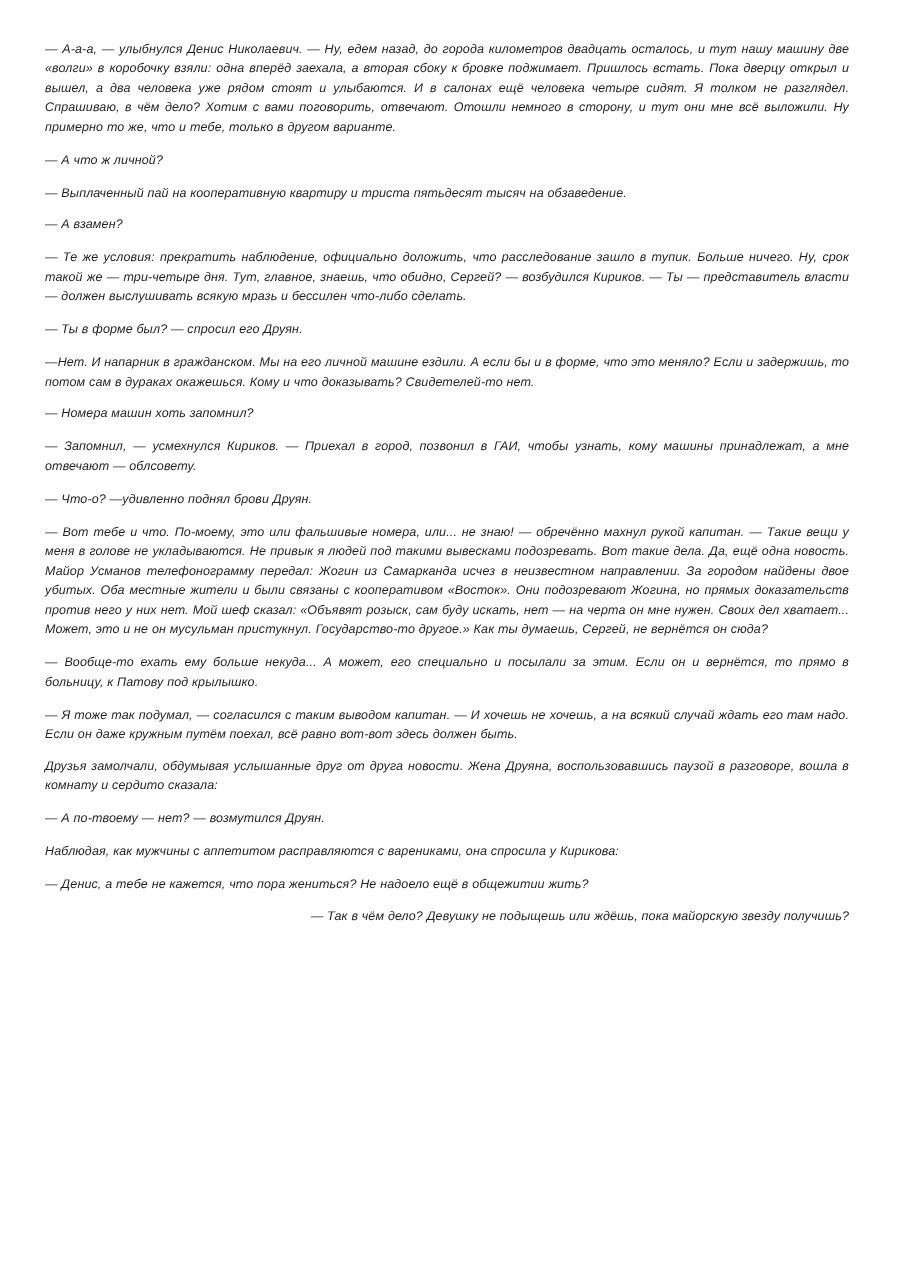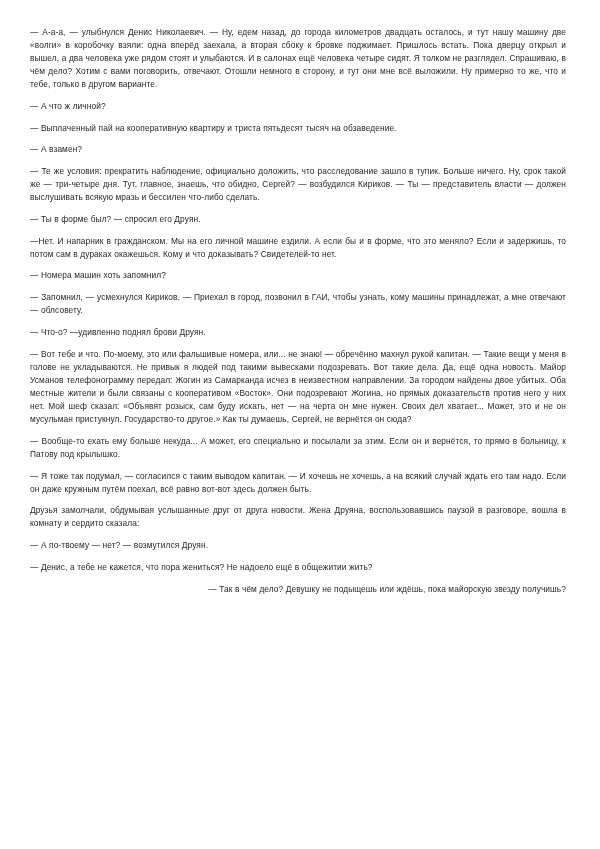--- a/index.html
+++ b/index.html
@@ -15,20 +15,21 @@
     font-family: "Liberation Sans", "DejaVu Sans", sans-serif;
     color: #231f20;
     -webkit-font-smoothing: antialiased;
   }
   #page {
     box-sizing: border-box;
     width: 596px;
     height: 849px;
     padding: 26px 30px 0 30px;
     background: #ffffff;
+    font-style: italic;
   }
   .body-text {
     font-size: 8.35px;
     line-height: 13.1px;
     text-align: justify;
     text-justify: inter-word;
     margin: 0 0 8.6px 0;
     letter-spacing: 0.01em;
     word-spacing: 0.01em;
     color: #231f20;
@@ -56,16 +57,17 @@
       <p class="body-text single-line">— Ты в форме был? — спросил его Друян.</p>
       <p class="body-text">—Нет. И напарник в гражданском. Мы на его личной машине ездили. А если бы и в форме, что это меняло? Если и задержишь, то потом сам в дураках окажешься. Кому и что доказывать? Свидетелей-то нет.</p>
       <p class="body-text single-line">— Номера машин хоть запомнил?</p>
       <p class="body-text">— Запомнил, — усмехнулся Кириков. — Приехал в город, позвонил в ГАИ, чтобы узнать, кому машины принадлежат, а мне отвечают — облсовету.</p>
       <p class="body-text single-line">— Что-о? —удивленно поднял брови Друян.</p>
       <p class="body-text">— Вот тебе и что. По-моему, это или фальшивые номера, или... не знаю! — обречённо махнул рукой капитан. — Такие вещи у меня в голове не укладываются. Не привык я людей под такими вывесками подозревать. Вот такие дела. Да, ещё одна новость. Майор Усманов телефонограмму передал: Жогин из Самарканда исчез в неизвестном направлении. За городом найдены двое убитых. Оба местные жители и были связаны с кооперативом «Восток». Они подозревают Жогина, но прямых доказательств против него у них нет. Мой шеф сказал: «Объявят розыск, сам буду искать, нет — на черта он мне нужен. Своих дел хватает... Может, это и не он мусульман пристукнул. Государство-то другое.» Как ты думаешь, Сергей, не вернётся он сюда?</p>
       <p class="body-text">— Вообще-то ехать ему больше некуда... А может, его специально и посылали за этим. Если он и вернётся, то прямо в больницу, к Патову под крылышко.</p>
       <p class="body-text">— Я тоже так подумал, — согласился с таким выводом капитан. — И хочешь не хочешь, а на всякий случай ждать его там надо. Если он даже кружным путём поехал, всё равно вот-вот здесь должен быть.</p>
       <p class="body-text">Друзья замолчали, обдумывая услышанные друг от друга новости. Жена Друяна, воспользовавшись паузой в разговоре, вошла в комнату и сердито сказала:</p>
       <p class="body-text single-line">— А по-твоему — нет? — возмутился Друян.</p>
+      <p class="body-text single-line">Наблюдая, как мужчины с аппетитом расправляются с варениками, она спросила у Кирикова:</p>
       <p class="body-text single-line">— Денис, а тебе не кажется, что пора жениться? Не надоело ещё в общежитии жить?</p>
       <p class="body-text single-line">— Так в чём дело? Девушку не подыщешь или ждёшь, пока майорскую звезду получишь?</p>
     </div>
 </div>
 
 </body></html>

